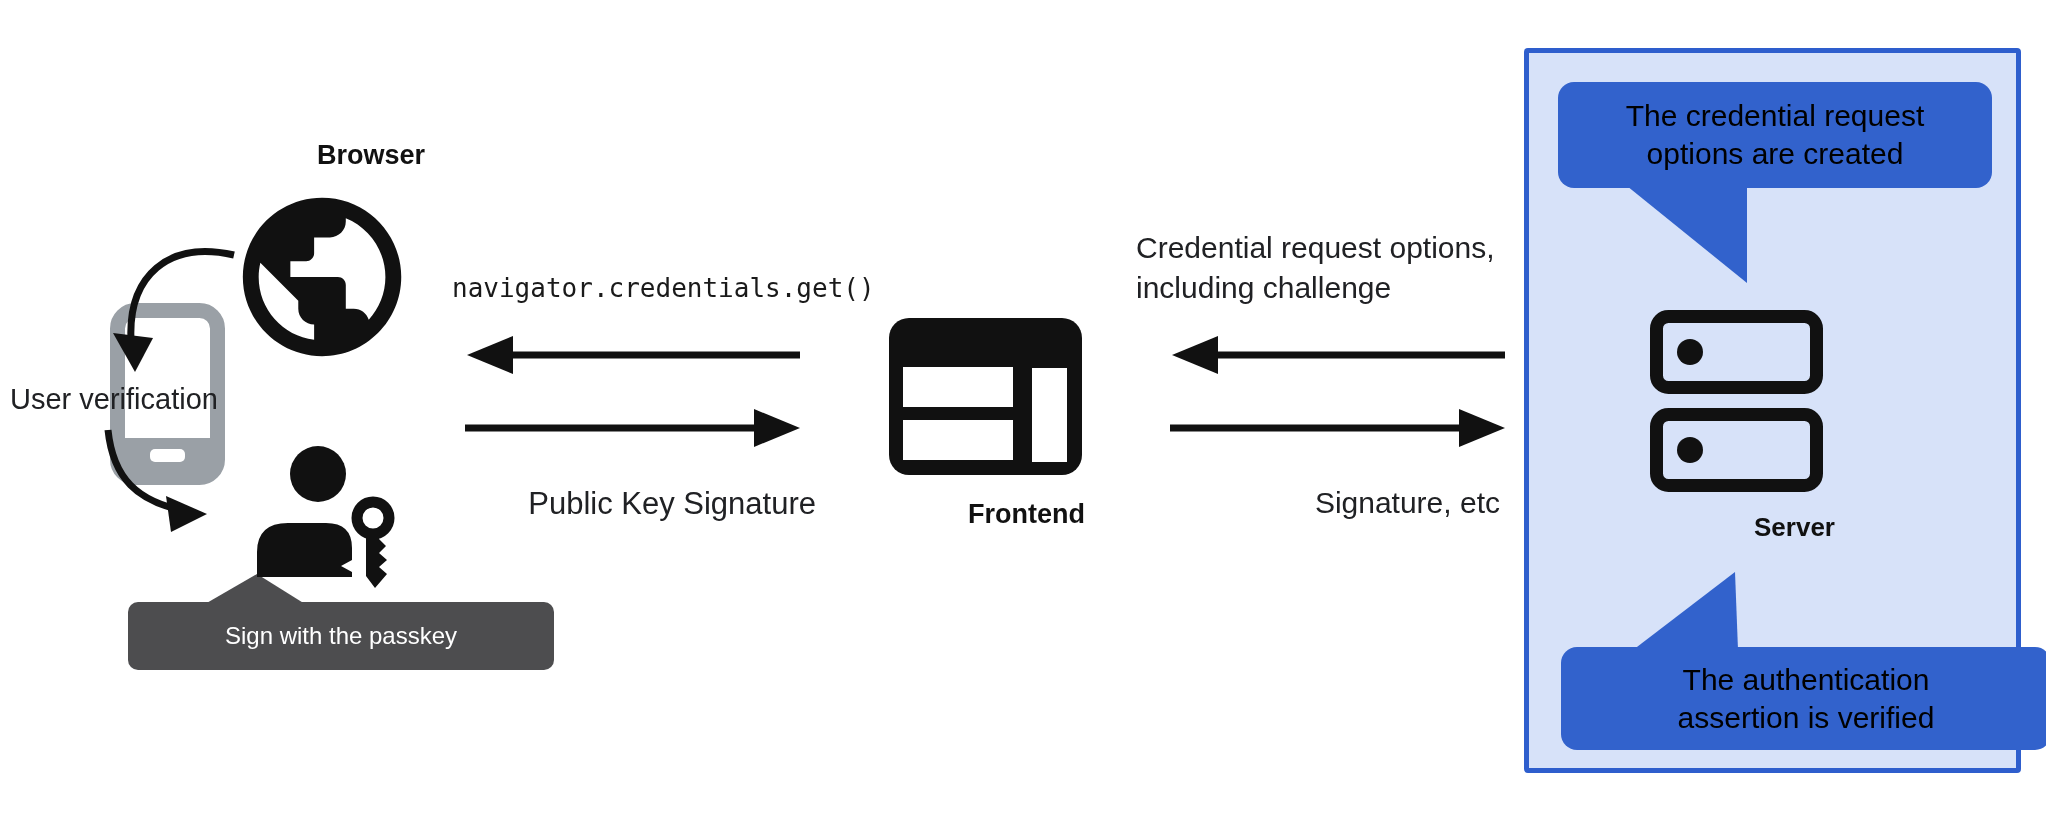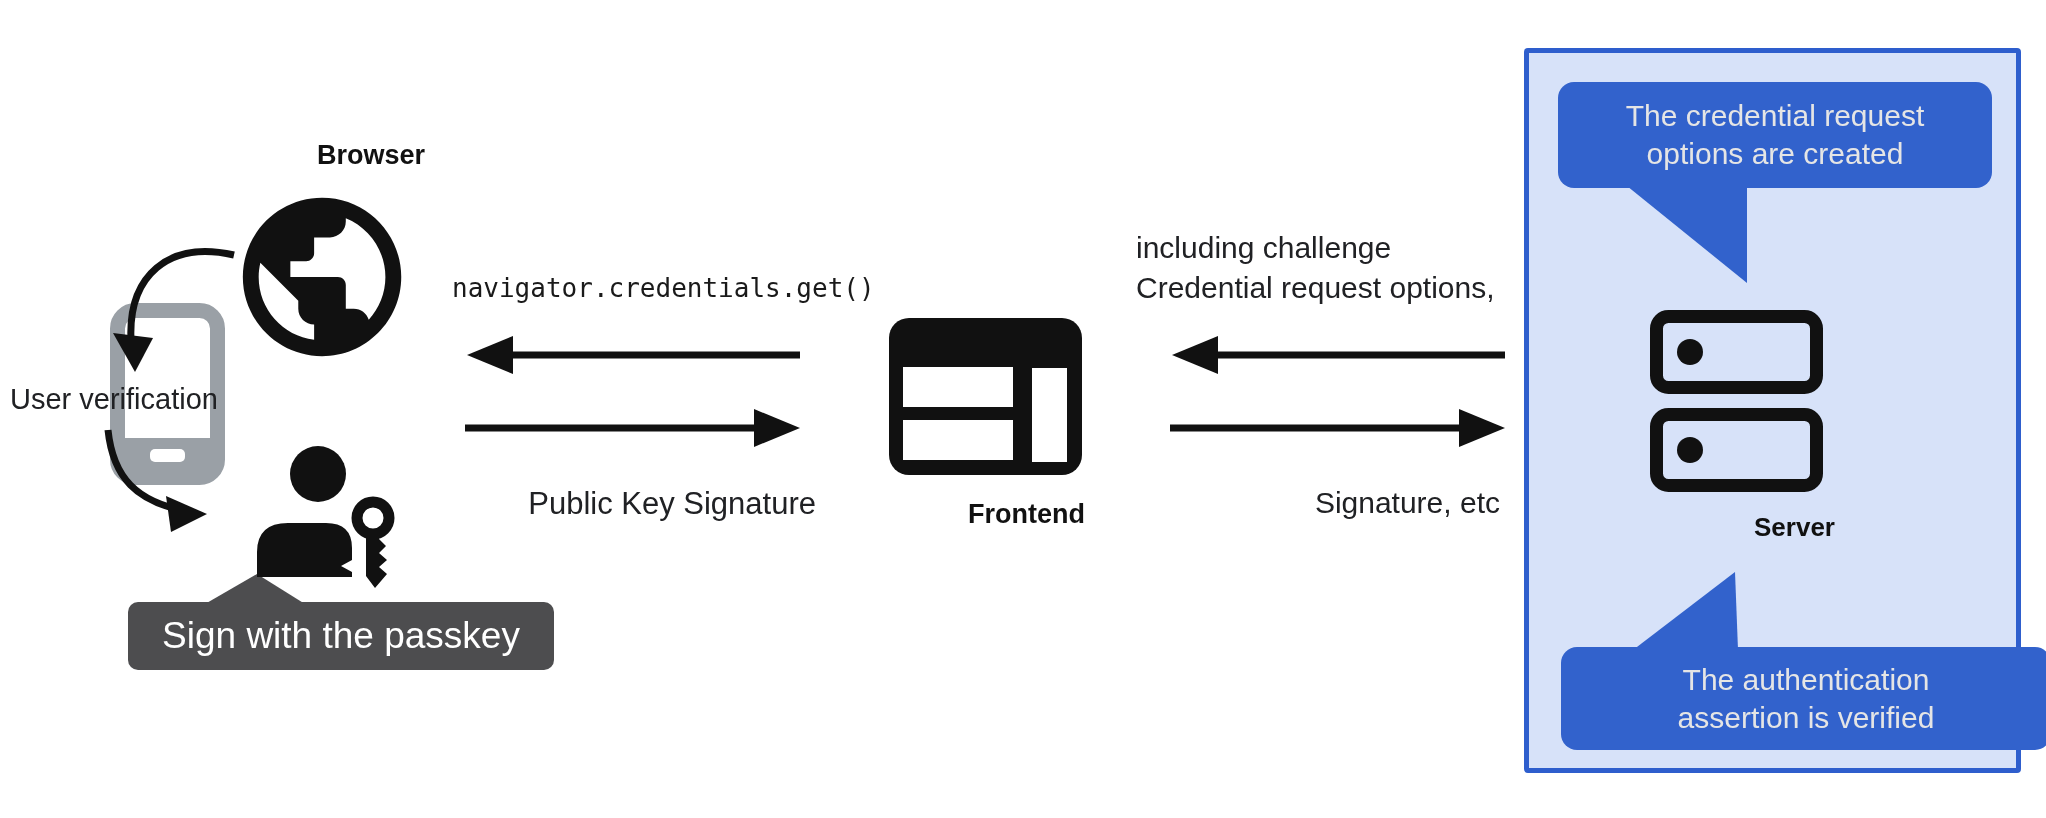--- a/index.html
+++ b/index.html
@@ -14,38 +14,38 @@
   .abs{position:absolute;}
   .label{white-space:nowrap;}
   .center{text-align:right;}
   
   .browser-label{left:225px;top:140px;width:200px;font-size:27px;font-weight:bold;color:#111;}
   .user-verif{left:10px;top:383px;font-size:29px;color:#202124;}
   .tooltip{
     left:128px;top:602px;width:426px;height:68px;
     border-radius:10px;
     display:flex;align-items:center;justify-content:center;
-    font-size:37px;color:#fff;
+    font-size:24px;color:#fff;
   }
   
   .code{left:452px;top:273px;font-size:26px;font-family:"DejaVu Sans Mono", monospace;color:#1a1a1a;}
   .pubkey{left:456px;top:486px;width:360px;font-size:31px;}
   .frontend-label{left:885px;top:499px;width:200px;font-size:27px;font-weight:bold;color:#111;}
   
   .req-options{left:1136px;top:228px;font-size:30px;line-height:40px;}
   .signature{left:1170px;top:486px;width:330px;font-size:30px;}
   
   .server-box{
     left:1524px;top:48px;width:497px;height:725px;
     box-sizing:border-box;border-radius:4px;
   }
   .bubble{
     box-sizing:border-box;border-radius:16px;
     display:flex;flex-direction:column;align-items:center;justify-content:center;
-    color:#e5e5e5;font-size:30px;line-height:38px;text-align:center;
+    color:#000000;font-size:30px;line-height:38px;text-align:center;
   }
   .bubble-top{left:1558px;top:82px;width:434px;height:106px;}
   .bubble-bottom{left:1561px;top:647px;width:490px;height:103px;}
   .server-label{left:1640px;top:512px;width:195px;font-size:26px;font-weight:bold;color:#111;}
   
   #vector-layer{left:0;top:0;pointer-events:none;}
 </style>
 </head>
 <body>
 
@@ -137,21 +137,21 @@
 
   <div class="abs label user-verif">User verification</div>
 
   <div class="abs label code">navigator.credentials.get()</div>
 
   <div class="abs label center pubkey">Public Key Signature</div>
 
   <div class="abs label center frontend-label">Frontend</div>
 
   <div class="abs req-options">
+    <div>Credential request options,</div>
     <div>including challenge</div>
-    <div>Credential request options,</div>
   </div>
 
   <div class="abs label center signature">Signature, etc</div>
 
   <div class="abs label center server-label">Server</div>
 
 </div>
 
 </body></html>

